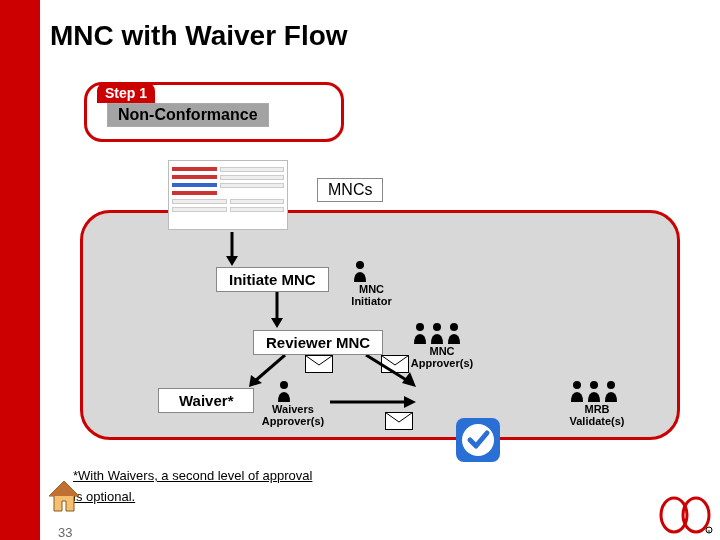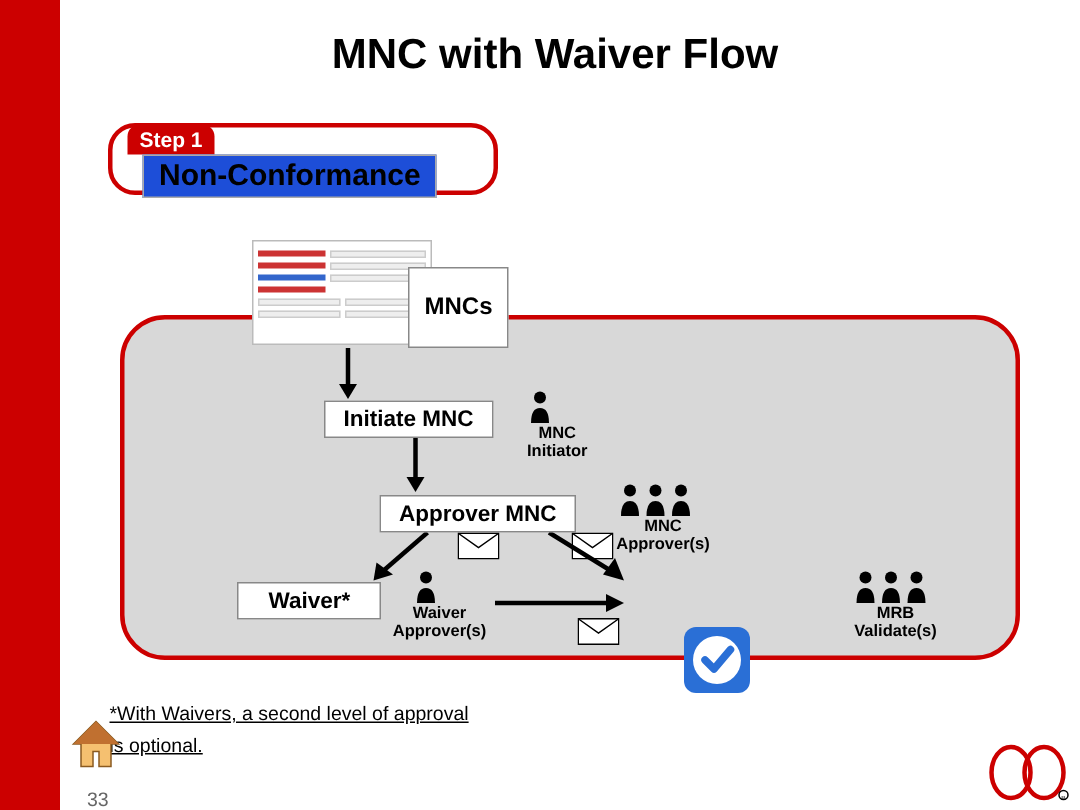--- a/index.html
+++ b/index.html
@@ -1,24 +1,24 @@
 <!DOCTYPE html>
 <html><head>
 <meta charset="utf-8">
 <style>
   * { box-sizing: border-box; margin: 0; padding: 0; }
   html, body { width: 720px; height: 540px; font-family: Arial, sans-serif; background: #fff; overflow: hidden; }
   .slide { position: relative; width: 720px; height: 540px; }
   .red-bar { position: absolute; left: 0; top: 0; width: 40px; height: 540px; background: #c00; }
-  .title { position: absolute; left: 50px; top: 20px; font-size: 28px; font-weight: bold; color: #000; width: 640px; text-align: center; }
+  .title { position: absolute; left: 50px; top: 20px; font-size: 28px; font-weight: bold; color: #000; width: 640px; }
   .step-box { position: absolute; border: 3px solid #c00; border-radius: 18px; background: #fff; }
   .step-header { position: absolute; left: 10px; top: -2px; background: #c00; color: #fff; font-size: 14px; font-weight: bold; padding: 2px 8px; border-radius: 8px 8px 0 0; }
-  .step-title { position: absolute; left: 20px; top: 18px; background: #1d4ed8; border: 1px solid #aaa; padding: 2px 10px; font-size: 20px; font-weight: bold; }
+  .step-title { position: absolute; left: 20px; top: 18px; background: #a3a3a3; border: 1px solid #aaa; padding: 2px 10px; font-size: 16px; font-weight: bold; }
   .panel { position: absolute; border: 3px solid #c00; border-radius: 30px; background: #d8d8d8; }
-  .mncs-tag { position: absolute; background: #fff; border: 1px solid #888; padding: 17px 10px; font-size: 16px; font-weight: bold; }
+  .mncs-tag { position: absolute; background: #fff; border: 1px solid #888; padding: 2px 10px; font-size: 16px; font-weight: normal; margin-left: 45px; }
   .mini-form { position: absolute; width: 120px; height: 70px; background: #fff; border: 1px solid #bbb; padding: 3px; }
   .mini-form .row { height: 5px; margin: 3px 0; display: flex; gap: 3px; }
   .mini-form .lbl { width: 45px; height: 4px; background: #c33; }
   .mini-form .lbl.b { background: #36c; }
   .mini-form .inp { flex: 1; height: 5px; background: #eee; border: 1px solid #ccc; }
   .node { position: absolute; background: #fff; border: 1px solid #888; padding: 3px 12px; font-size: 15px; font-weight: bold; text-align: center; }
   .role { position: absolute; font-size: 11px; font-weight: bold; text-align: center; line-height: 1.1; }
   .people { position: absolute; display: flex; gap: 1px; justify-content: center; }
   .people svg { display: block; }
   .env { position: absolute; }
@@ -29,21 +29,21 @@
   .logo { position: absolute; right: 6px; bottom: 6px; width: 58px; height: 44px; }
   .arrow { position: absolute; }
 </style>
 </head>
 <body>
 
 <div class="slide">
   <div class="red-bar"></div>
   <div class="title">MNC with Waiver Flow</div>
 
-  <div class="step-box" style="left:72px; top:82px; width:260px; height:48px;">
+  <div class="step-box" style="left:84px; top:82px; width:260px; height:60px;">
     <div class="step-header">Step 1</div>
     <div class="step-title">Non-Conformance</div>
   </div>
 
   <div class="panel" style="left:80px; top:210px; width:600px; height:230px;"></div>
 
   <div class="mini-form" style="left:168px; top:160px;">
     <div class="row">
         <div class="lbl"></div>
         <div class="inp"></div>
@@ -64,21 +64,21 @@
         <div class="inp"></div>
       </div>
     <div class="row">
         <div class="inp"></div>
         <div class="inp"></div>
       </div>
   </div>
   <div class="mncs-tag" style="left:272px; top:178px;">MNCs</div>
 
   <div class="node" style="left:216px; top:267px;">Initiate MNC</div>
-  <div class="node" style="left:253px; top:330px;">Approver MNC</div>
+  <div class="node" style="left:253px; top:330px;">Reviewer MNC</div>
   <div class="node" style="left:158px; top:388px; padding-left:20px; padding-right:20px;">Waiver*</div>
 
   <div class="people" style="left:352px; top:260px;">
     <svg width="16" height="22" viewBox="0 0 16 22">
         <circle cx="8" cy="5" r="4" fill="#000"></circle>
         <path d="M2 22 Q2 12 8 12 Q14 12 14 22 Z" fill="#000"></path>
       </svg>
   </div>
   <div class="role" style="left:344px; top:283px; width:55px; white-space:pre-line;">MNC
 Initiator</div>
@@ -99,21 +99,21 @@
   </div>
   <div class="role" style="left:407px; top:345px; width:70px; white-space:pre-line;">MNC
 Approver(s)</div>
 
   <div class="people" style="left:276px; top:380px;">
     <svg width="16" height="22" viewBox="0 0 16 22">
         <circle cx="8" cy="5" r="4" fill="#000"></circle>
         <path d="M2 22 Q2 12 8 12 Q14 12 14 22 Z" fill="#000"></path>
       </svg>
   </div>
-  <div class="role" style="left:258px; top:403px; width:70px; white-space:pre-line;">Waiver
+  <div class="role" style="left:258px; top:403px; width:70px; white-space:pre-line;">Waivers
 Approver(s)</div>
 
   <div class="people" style="left:569px; top:380px;">
     <svg width="16" height="22" viewBox="0 0 16 22">
         <circle cx="8" cy="5" r="4" fill="#000"></circle>
         <path d="M2 22 Q2 12 8 12 Q14 12 14 22 Z" fill="#000"></path>
       </svg>
     <svg width="16" height="22" viewBox="0 0 16 22">
         <circle cx="8" cy="5" r="4" fill="#000"></circle>
         <path d="M2 22 Q2 12 8 12 Q14 12 14 22 Z" fill="#000"></path>

